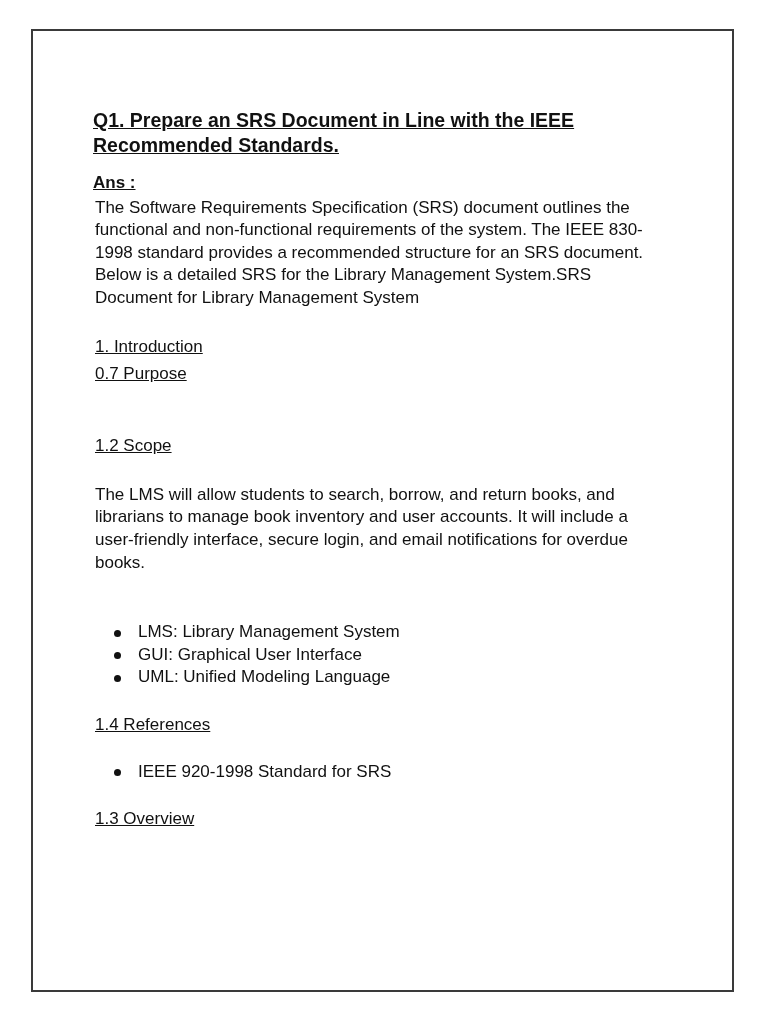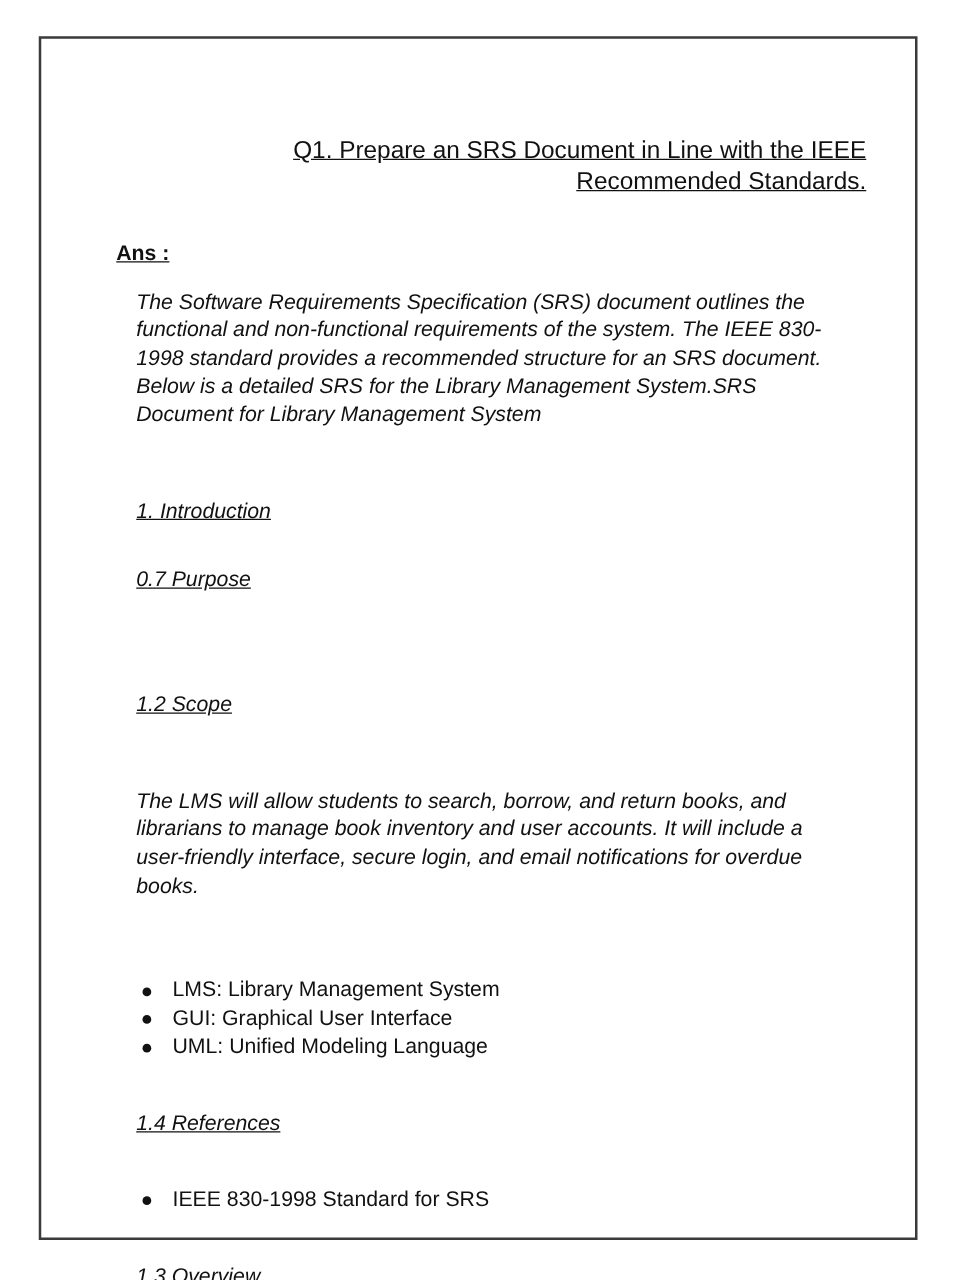--- a/index.html
+++ b/index.html
@@ -27,36 +27,34 @@
     }
     .content {
       position: absolute;
       left: 93px;
       top: 108px;
       width: 600px;
       font-size: 17px;
       line-height: 22.6px;
     }
     .title {
-      font-weight: normal;
+      font-weight: bold;
       font-size: 19.5px;
       line-height: 25px;
       text-decoration: underline;
       margin: 0;
-      text-align: right;
     }
     .ans-label {
       font-weight: bold;
       text-decoration: underline;
-      margin-top: 34px;
+      margin-top: 14px;
       display: inline-block;
     }
     p {
-      margin: 16px;
-      font-style: italic;
+      margin: 2px;
     }
     .u {
       text-decoration: underline;
     }
     .gap {
       height: 22.6px;
     }
     ul {
       margin: 0;
       padding-left: 45px;
@@ -110,18 +108,18 @@
     <li>LMS: Library Management System</li>
     <li>GUI: Graphical User Interface</li>
     <li>UML: Unified Modeling Language</li>
   </ul>
 
   <div class="gap"></div>
   <p class="u" style="display:inline-block;text-align:right;">1.4 References</p>
 
   <div class="gap"></div>
   <ul>
-    <li>IEEE 830-1998 Standard for SRS</li>
+    <li>IEEE 920-1998 Standard for SRS</li>
   </ul>
 
   <div class="gap"></div>
   <p class="u" style="display:inline-block;">1.3 Overview</p>
 </div>
 
 </body></html>

